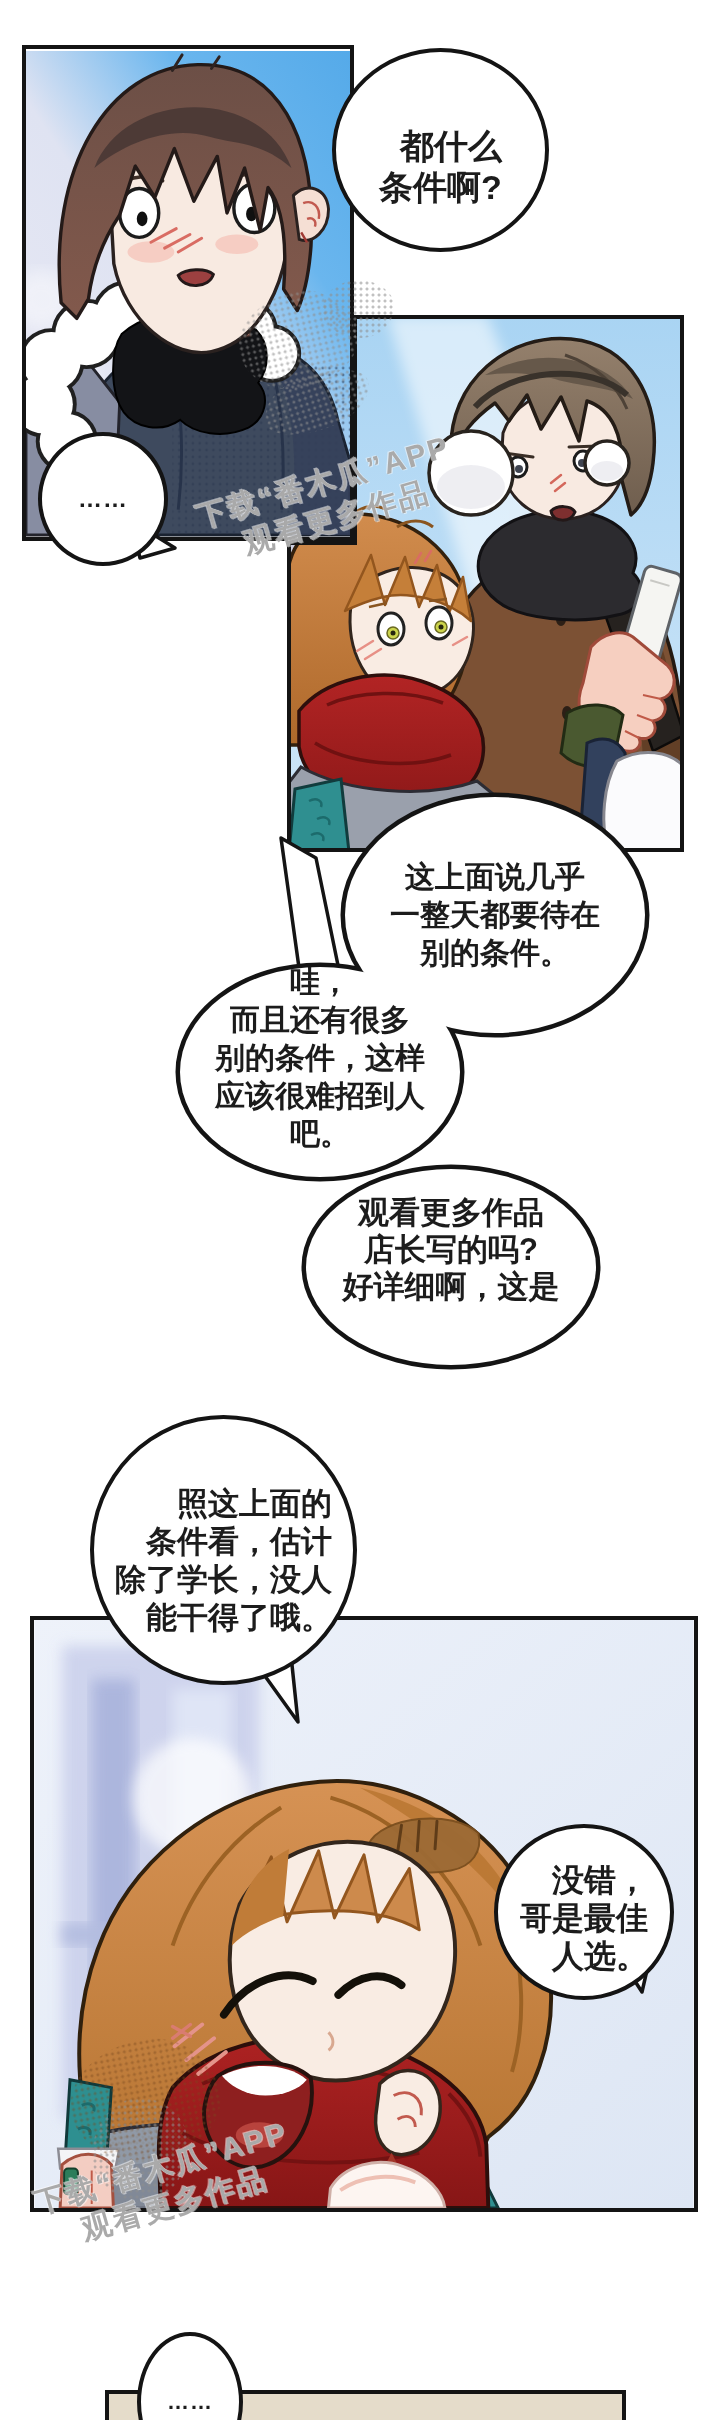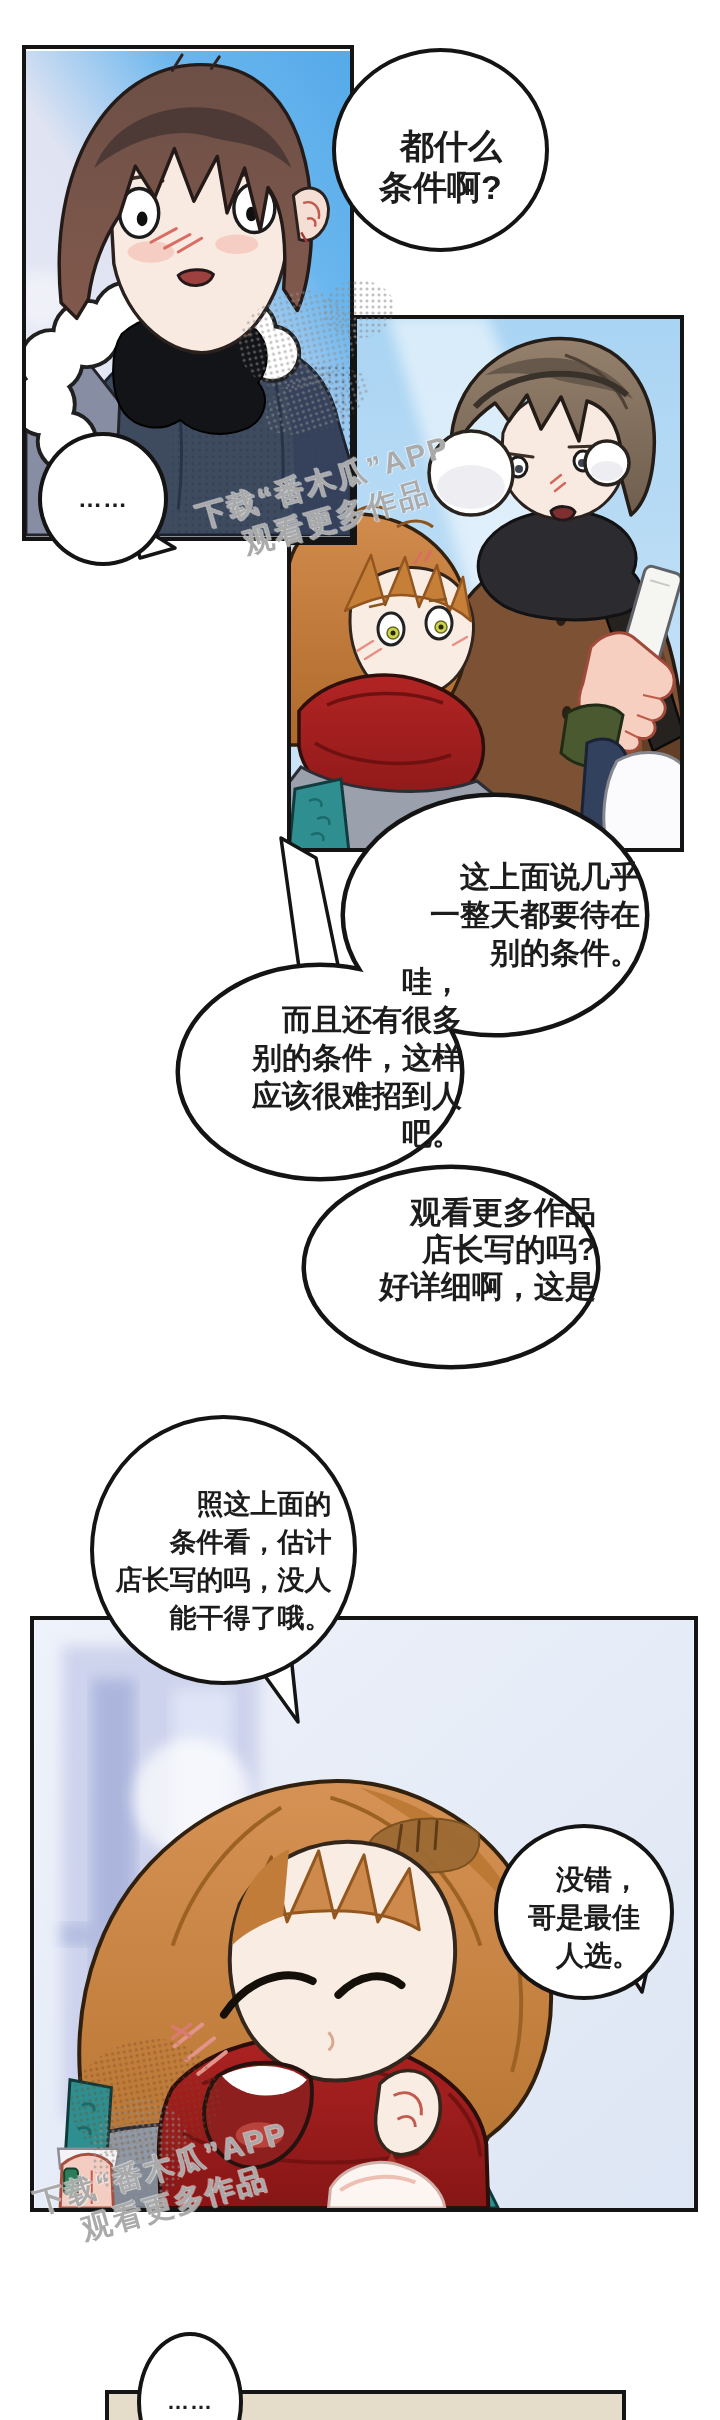--- a/index.html
+++ b/index.html
@@ -6,21 +6,21 @@
   #page{position:relative;width:720px;height:2420px;overflow:hidden;background:#fff;
         font-family:"Liberation Sans",sans-serif;}
   .abs{position:absolute;}
   .panel{position:absolute;border:4px solid #141414;box-sizing:border-box;overflow:hidden;background:#fff;}
   .panel svg{display:block;width:100%;height:100%;}
   
   .bubble{position:absolute;background:#fff;border:4px solid #141414;border-radius:50%;
           box-sizing:border-box;display:flex;align-items:center;justify-content:center;}
   .btxt{font-weight:700;color:#1c1c1c;text-align:right;white-space:nowrap;}
   .btxt div{white-space:nowrap;}
-  .txt-layer{position:absolute;text-align:right;font-weight:700;color:#1c1c1c;}
+  .txt-layer{position:absolute;text-align:center;font-weight:700;color:#1c1c1c;}
   
   .wm{position:absolute;font-weight:700;font-size:30px;letter-spacing:2px;line-height:37px;
       color:rgba(155,155,155,0.85);
       text-shadow:0 0 1px rgba(255,255,255,.9),1px 1px 0 rgba(255,255,255,.45),-1px -1px 0 rgba(255,255,255,.45);
       transform:rotate(-16deg);transform-origin:0 0;white-space:nowrap;}
   .wm .l2{margin-left:38px;margin-top:1px;}
   
   .dotblob{position:absolute;background-image:radial-gradient(circle,#8f8f8f 1.4px,transparent 1.7px);
            background-size:6px 6px;opacity:.55;}
   .dotblob.brown{background-image:radial-gradient(circle,#7a4a20 1.4px,transparent 1.7px);opacity:.4;}
@@ -371,34 +371,34 @@
         <path d="M310,578 C330,564 360,560 386,570" stroke="#eec0b4" stroke-width="4" fill="none"></path>
       </g>
     </svg>
   </div>
 
   <svg class="tail" style="left:240px;top:1638px;" width="70" height="92">
     <polygon points="12,20 50,8 58,84" fill="#ffffff" stroke="#141414" stroke-width="3.5" stroke-linejoin="round"></polygon>
   </svg>
 
   <div class="bubble" style="left:90px;top:1415px;width:267px;height:270px;">
-    <div class="btxt" style="font-size:27px;line-height:38px;margin-top:22px;">
+    <div class="btxt" style="font-size:31px;line-height:38px;margin-top:22px;">
       <div>照这上面的</div>
       <div>条件看，估计</div>
-      <div>店长写的吗，没人</div>
+      <div>除了学长，没人</div>
       <div>能干得了哦。</div>
     </div>
   </div>
 
   <svg class="tail" style="left:610px;top:1942px;" width="48" height="56">
     <polygon points="10,16 42,6 32,50" fill="#ffffff" stroke="#141414" stroke-width="3.5" stroke-linejoin="round"></polygon>
   </svg>
 
   <div class="bubble" style="left:494px;top:1824px;width:180px;height:176px;">
-    <div class="btxt" style="font-size:28px;line-height:38px;margin-top:12px;">
+    <div class="btxt" style="font-size:32px;line-height:38px;margin-top:12px;">
       <div>没错，</div>
       <div>哥是最佳</div>
       <div>人选。</div>
     </div>
   </div>
 
   <div class="dotblob brown" style="left:70px;top:2040px;width:150px;height:120px;border-radius:55% 45% 50% 50%/50% 55% 45% 50%;transform:rotate(-10deg);"></div>
   <div class="dotblob" style="left:92px;top:2098px;width:96px;height:104px;border-radius:50% 50% 46% 54%/56% 44% 56% 44%;"></div>
   <div class="wm" style="left:30px;top:2186px;">
     <div class="l1">下载“番木瓜”APP</div>

